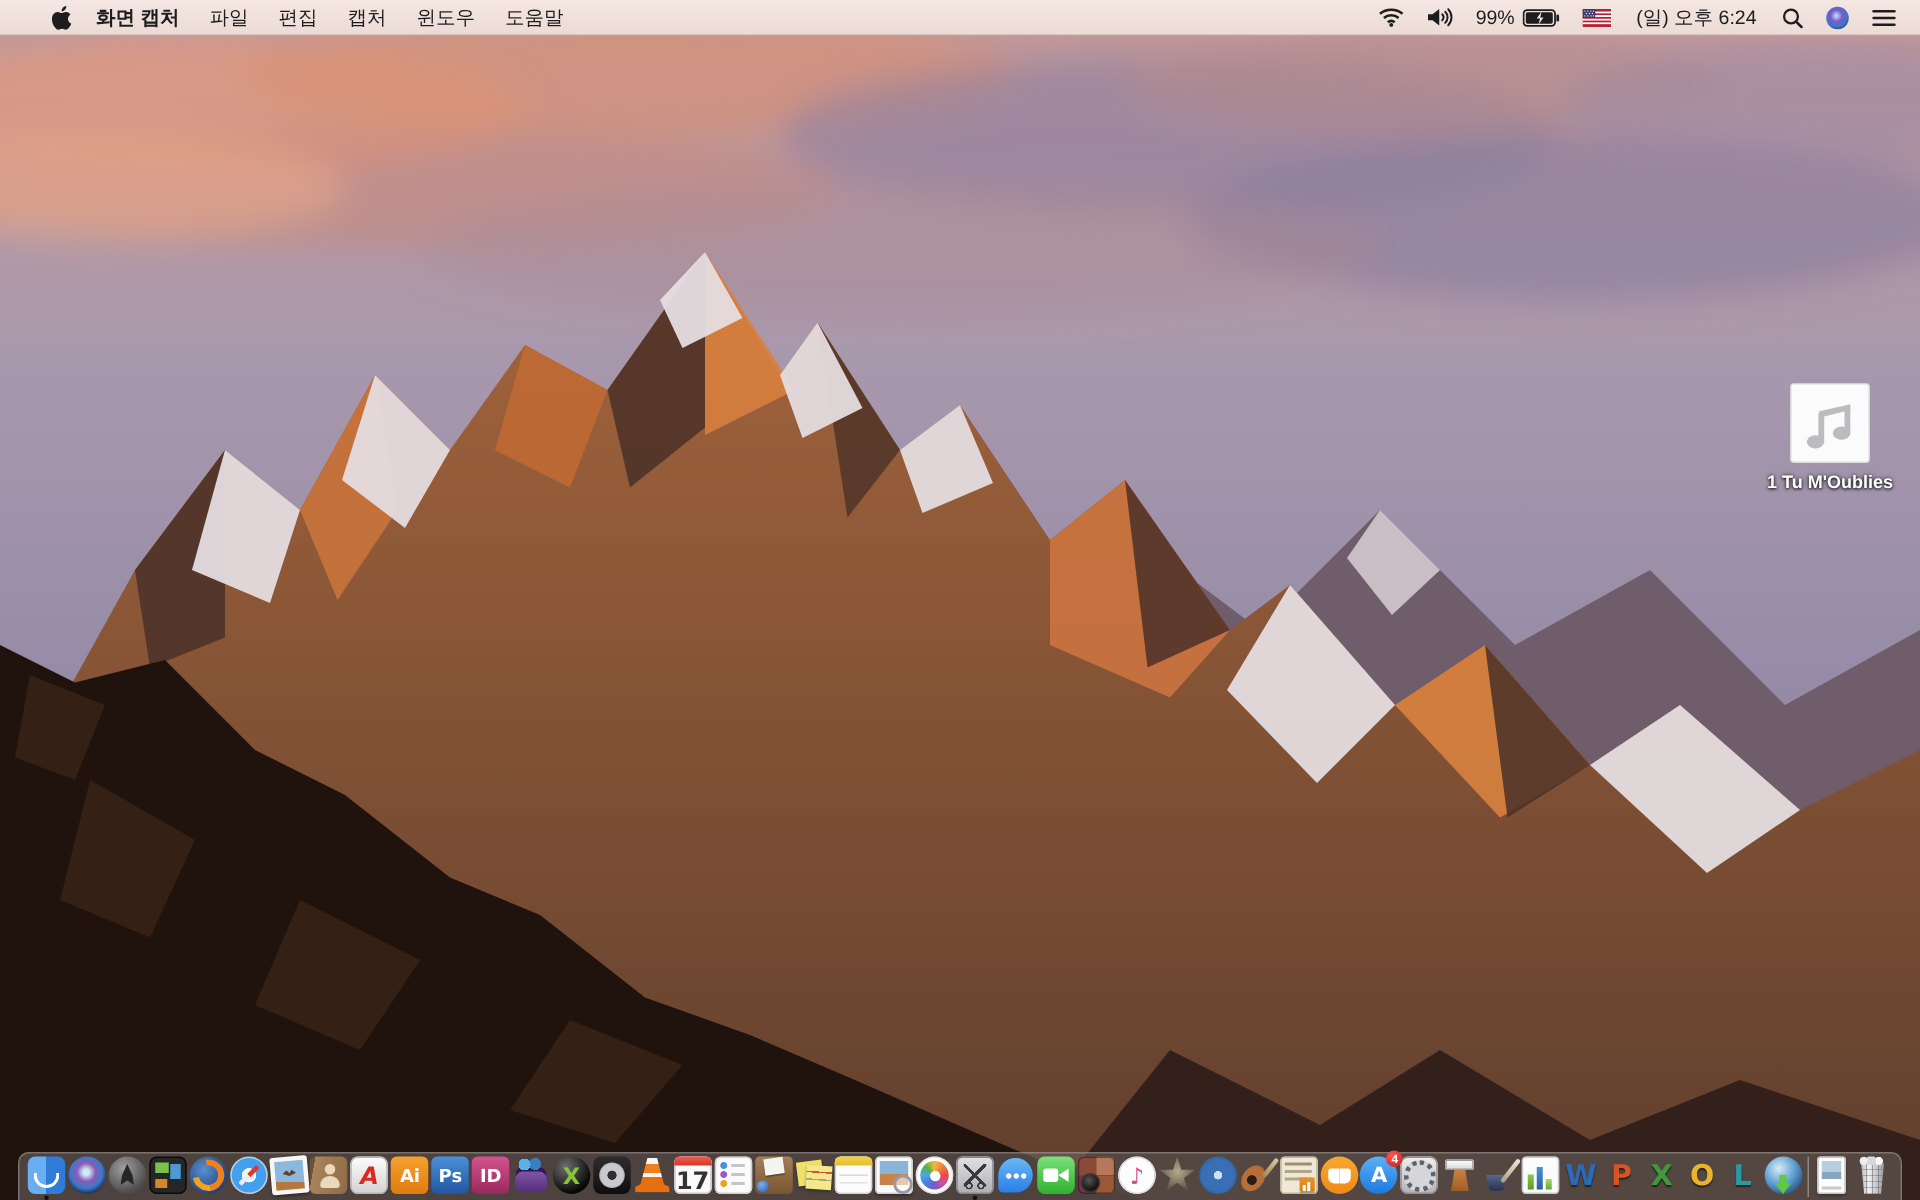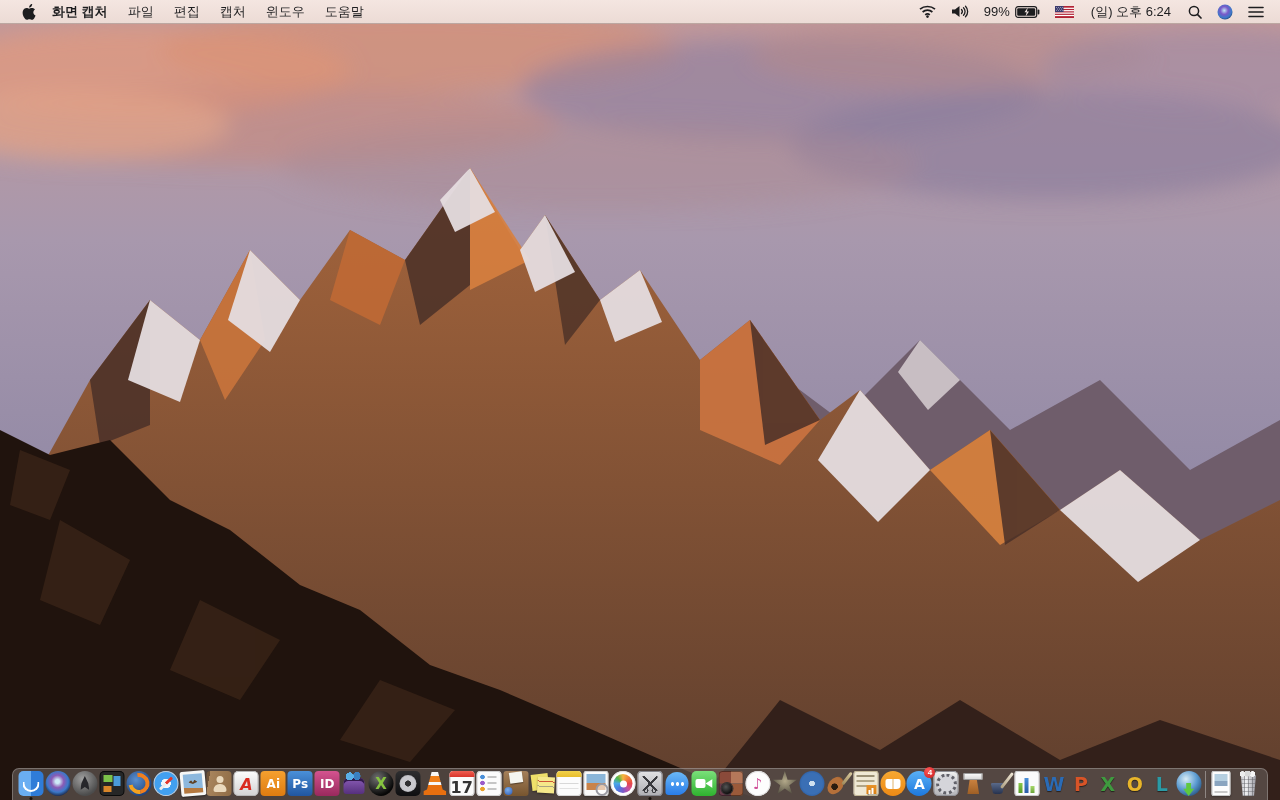--- a/index.html
+++ b/index.html
@@ -5,21 +5,21 @@
   * { margin:0; padding:0; box-sizing:border-box; }
   html,body { width:1280px; height:800px; overflow:hidden; font-family:"Liberation Sans","DejaVu Sans",sans-serif; }
   #screen { position:relative; width:1280px; height:800px; background:#8d8aa5; }
 
   
   #wallpaper { position:absolute; inset:0; }
 
   
   .menubar { position:absolute; top:0; left:0; right:0; height:24px;
     background:linear-gradient(#f4e6e1,#ecdbd5); border-bottom:1px solid rgba(120,90,85,.45);
-    display:flex; align-items:center; justify-content:space-between; font-size:13px; color:#1d1d1f; z-index:30; }
+    display:flex; align-items:center; justify-content:space-between; font-size:13px; color:#1d1d1f; z-index:30;padding-left:12px; }
   .mb-left { display:flex; align-items:center; height:100%; padding-left:14px; }
   .apple { width:30px; display:flex; justify-content:center; align-items:center; height:100%; }
   .app-name { font-weight:700; margin:0 10px 0 8px; }
   .menu-item { padding:0 10px; height:100%; display:flex; align-items:center; cursor:default; }
   .mb-right { display:flex; align-items:flex-start; height:100%; padding-right:12px; gap:7px; }
   .status-item { display:flex; align-items:center; height:100%; padding:0 4px; }
   .pct { font-size:13px; }
   .clock { padding:0 6px; white-space:nowrap; }
   .mb-ic { display:block; }
 
@@ -367,20 +367,28 @@
             <line x1="1" y1="1.5" x2="15" y2="1.5"></line>
               <line x1="1" y1="6" x2="15" y2="6"></line>
               <line x1="1" y1="10.5" x2="15" y2="10.5"></line>
           </g>
         </svg>
       </div>
     </div>
   </div>
 
   <div class="desktop-icons" id="desktop-icons">
+      <div class="desktop-icon di-2">
+        <div class="dicon">
+          <svg width="58" height="58" viewBox="0 0 60 60">
+            <use href="#tpl-audio"></use>
+          </svg>
+        </div>
+        <div class="dlabel">1 Tu M'Oublies</div>
+      </div>
     </div>
 
   <div class="dock" id="dock">
       <div class="dock-item i-finder running">
         <div class="ic"></div>
       </div>
       <div class="dock-item i-siri">
         <div class="ic"></div>
       </div>
       <div class="dock-item i-launchpad">

